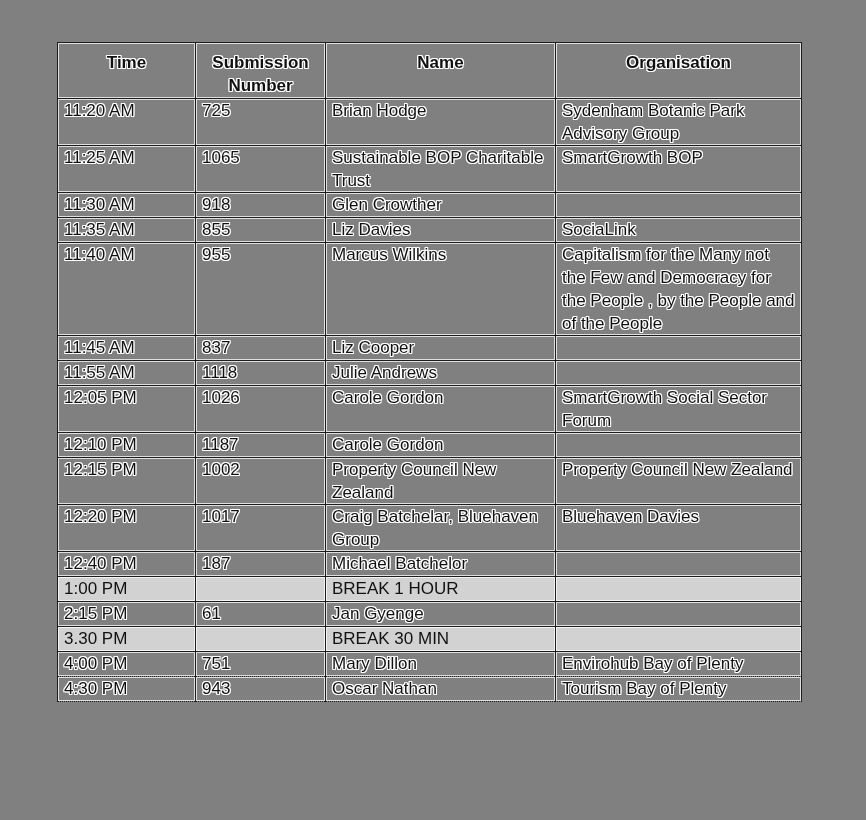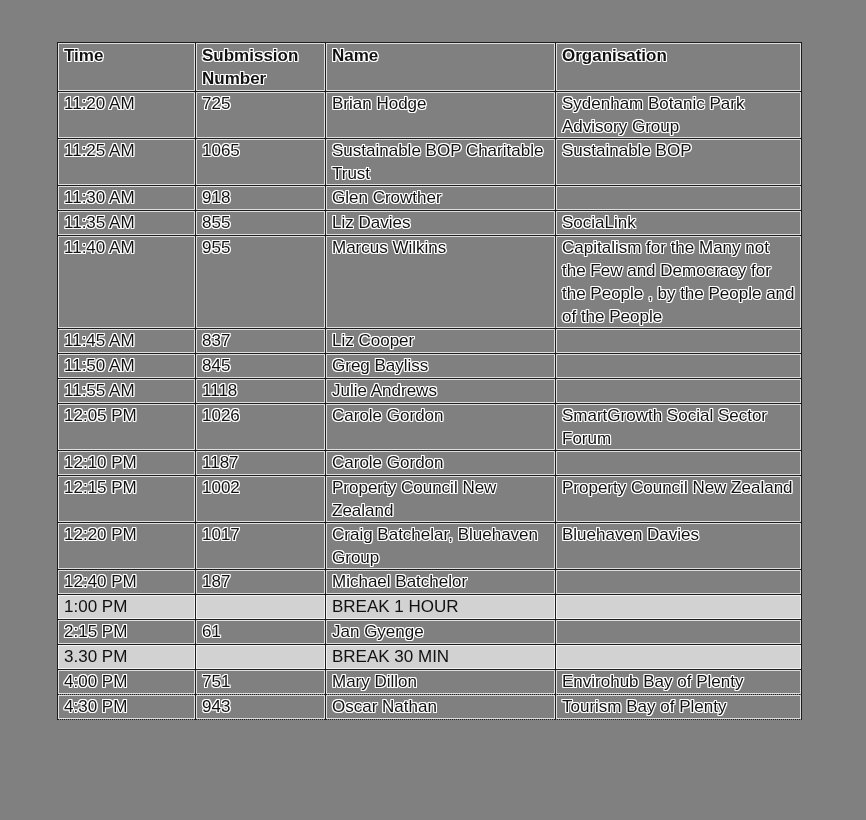--- a/index.html
+++ b/index.html
@@ -43,21 +43,22 @@
     
     text-shadow:
       1px 0 0 var(--halo,#fff), -1px 0 0 var(--halo,#fff),
       0 1px 0 var(--halo,#fff), 0 -1px 0 var(--halo,#fff),
       1px 1px 0 var(--halo,#fff), -1px -1px 0 var(--halo,#fff),
       1px -1px 0 var(--halo,#fff), -1px 1px 0 var(--halo,#fff);
   }
   th {
     font-weight: bold;
     height: 47px;
-    padding-top: 1px;
+    padding-top: 8px;
+    text-align: center;
   }
   th:last-child, td:last-child {
     border-right: 1px solid var(--border, #1c1c1c);
   }
   tr.break-row td {
     background: var(--break-bg, #d2d2d2);
     text-shadow: none;
   }
   tbody tr:last-child td {
     border-top-style: dotted;
@@ -87,21 +88,21 @@
       <tr>
         <td>11:20 AM</td>
         <td>725</td>
         <td>Brian Hodge</td>
         <td>Sydenham Botanic Park Advisory Group</td>
       </tr>
       <tr>
         <td>11:25 AM</td>
         <td>1065</td>
         <td>Sustainable BOP Charitable Trust</td>
-        <td>Sustainable BOP</td>
+        <td>SmartGrowth BOP</td>
       </tr>
       <tr>
         <td>11:30 AM</td>
         <td>918</td>
         <td>Glen Crowther</td>
         <td></td>
       </tr>
       <tr>
         <td>11:35 AM</td>
         <td>855</td>
@@ -111,26 +112,20 @@
       <tr>
         <td>11:40 AM</td>
         <td>955</td>
         <td>Marcus Wilkins</td>
         <td>Capitalism for the Many not the Few and Democracy for the People , by the People and of the People</td>
       </tr>
       <tr>
         <td>11:45 AM</td>
         <td>837</td>
         <td>Liz Cooper</td>
-        <td></td>
-      </tr>
-      <tr>
-        <td>11:50 AM</td>
-        <td>845</td>
-        <td>Greg Bayliss</td>
         <td></td>
       </tr>
       <tr>
         <td>11:55 AM</td>
         <td>1118</td>
         <td>Julie Andrews</td>
         <td></td>
       </tr>
       <tr>
         <td>12:05 PM</td>

